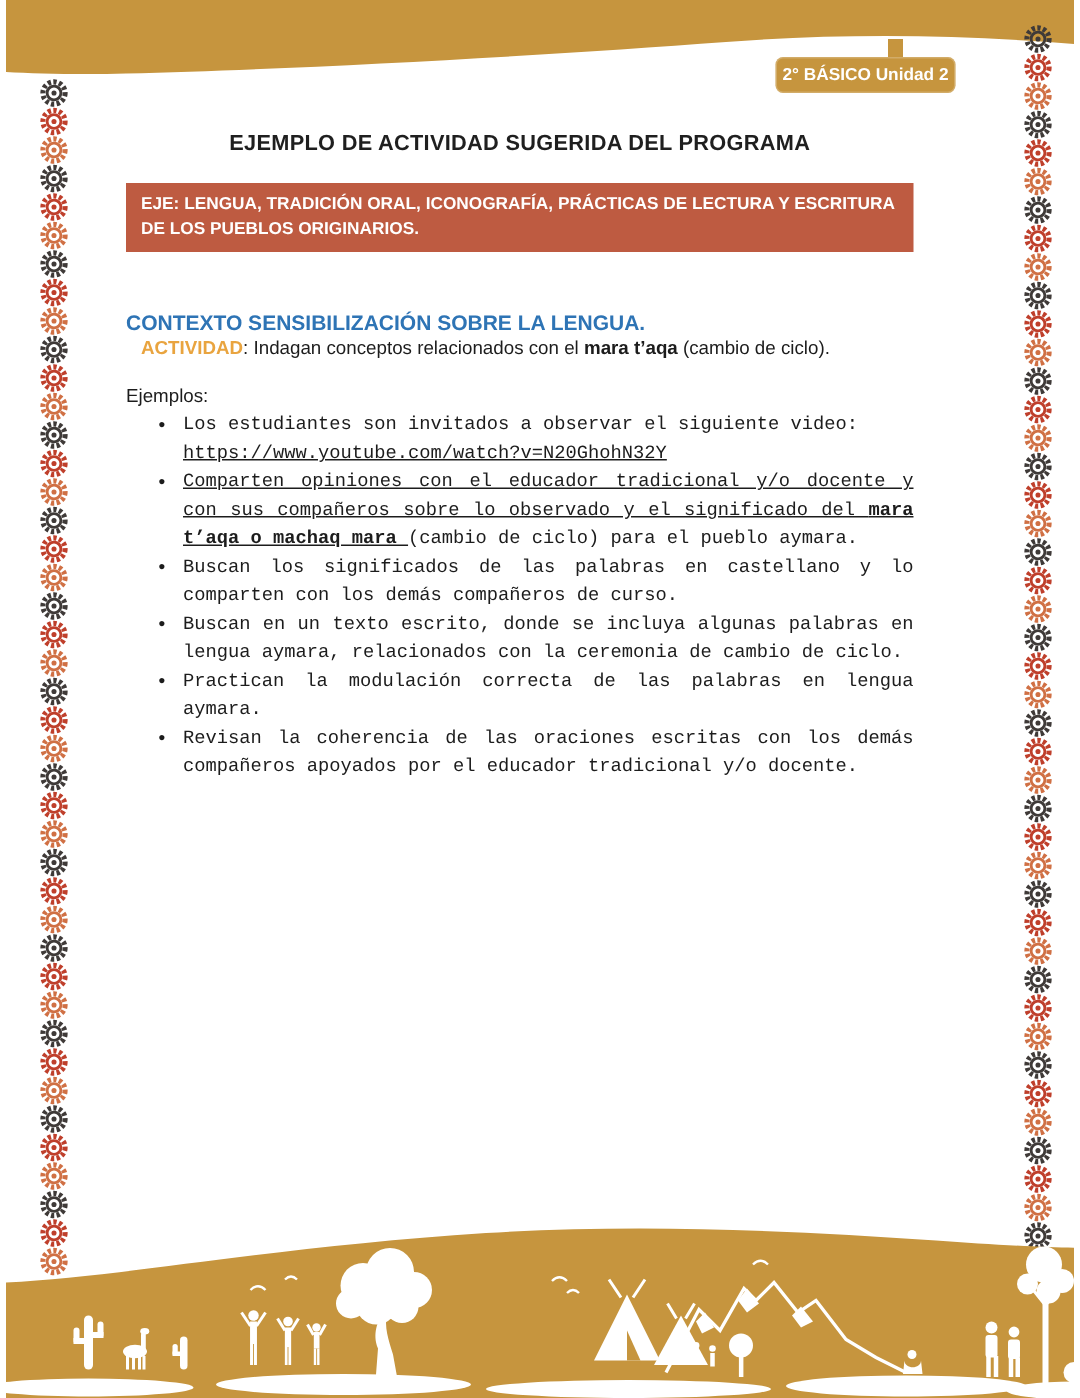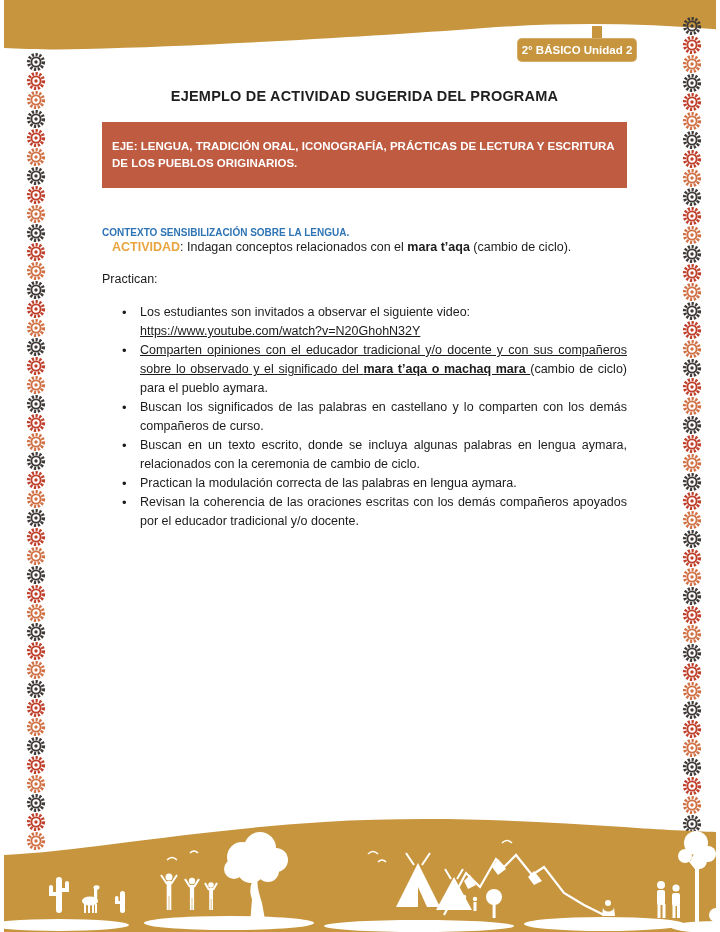--- a/index.html
+++ b/index.html
@@ -24,47 +24,47 @@
   }
 
   
   .chain { position:absolute; width:20px; }
   .chain svg { display:block; margin-bottom:-1px; }
   .chain-left  { left:22px;  top:52px; }
   .chain-right { left:678px; top:16px; }
 
   
   .content {
-    position:absolute; left:98px; top:0; width:525px;
+    position:absolute; left:80px; top:0; width:525px;
     display:flow-root;
   }
   .page-title {
     margin-top:88px;
     font-size:14.5px; font-weight:bold; color:#1F1F1F;
     text-align:center; letter-spacing:0.2px;
   }
   .eje-banner {
     margin-top:18px; min-height:46px;
     background:var(--terracotta,#BE5B41);
     color:#fff; font-weight:bold; font-size:11.5px; line-height:17px;
-    padding:16px 10px;
+    padding:6px 10px;
   }
   .context-heading {
     margin-top:39px;
     color:var(--heading-blue,#2E74B5);
-    font-size:10px; font-weight:bold;
+    font-size:14px; font-weight:bold;
   }
   .activity-line {
     padding-left:10px;
     font-size:12.5px; line-height:19px;
   }
   .activity-label { color:var(--activity-orange,#E9A43F); font-weight:bold; }
   .examples-label { margin-top:13px; font-size:12.5px; line-height:19px; }
 
-  ul.examples-list { list-style:none; margin-top:14px; }
+  ul.examples-list { list-style:none; margin-top:0;font-family:Liberation Mono, monospace; }
   ul.examples-list li {
     position:relative; padding-left:38px;
     font-size:12.5px; line-height:19px;
     text-align:justify;
   }
   ul.examples-list li::before {
     content:"\2022";
     position:absolute; left:20px; top:0;
     font-size:13px; line-height:19px;
   }
@@ -524,21 +524,21 @@
 
   <div class="content">
     <h1 class="page-title">EJEMPLO DE ACTIVIDAD SUGERIDA DEL PROGRAMA</h1>
 
     <div class="eje-banner">EJE: LENGUA, TRADICIÓN ORAL, ICONOGRAFÍA, PRÁCTICAS DE LECTURA Y ESCRITURA DE LOS PUEBLOS ORIGINARIOS.</div>
 
     <h2 class="context-heading">CONTEXTO SENSIBILIZACIÓN SOBRE LA LENGUA.</h2>
 
     <p class="activity-line"><span class="activity-label">ACTIVIDAD</span><span id="activity-rest"><span>: Indagan conceptos relacionados con el </span><span class="seg-b">mara t’aqa</span><span> (cambio de ciclo).</span></span></p>
 
-    <p class="examples-label">Practican:</p>
+    <p class="examples-label">Ejemplos:</p>
 
     <ul class="examples-list" id="bullet-list">
         <li><span>Los estudiantes son invitados a observar el siguiente video:</span><br><a class="doc-link seg-u" href="#">https://www.youtube.com/watch?v=N20GhohN32Y</a></li>
         <li><span class="seg-u">Comparten opiniones con el educador tradicional y/o docente y con sus compañeros sobre lo observado y el significado del </span><span class="seg-b seg-u">mara t’aqa o machaq mara </span><span>(cambio de ciclo) para el pueblo aymara.</span></li>
         <li><span>Buscan los significados de las palabras en castellano y lo comparten con los demás compañeros de curso.</span></li>
         <li><span>Buscan en un texto escrito, donde se incluya algunas palabras en lengua aymara, relacionados con la ceremonia de cambio de ciclo.</span></li>
         <li><span>Practican la modulación correcta de las palabras en lengua aymara.</span></li>
         <li><span>Revisan la coherencia de las oraciones escritas con los demás compañeros apoyados por el educador tradicional y/o docente.</span></li>
       </ul>
   </div>

